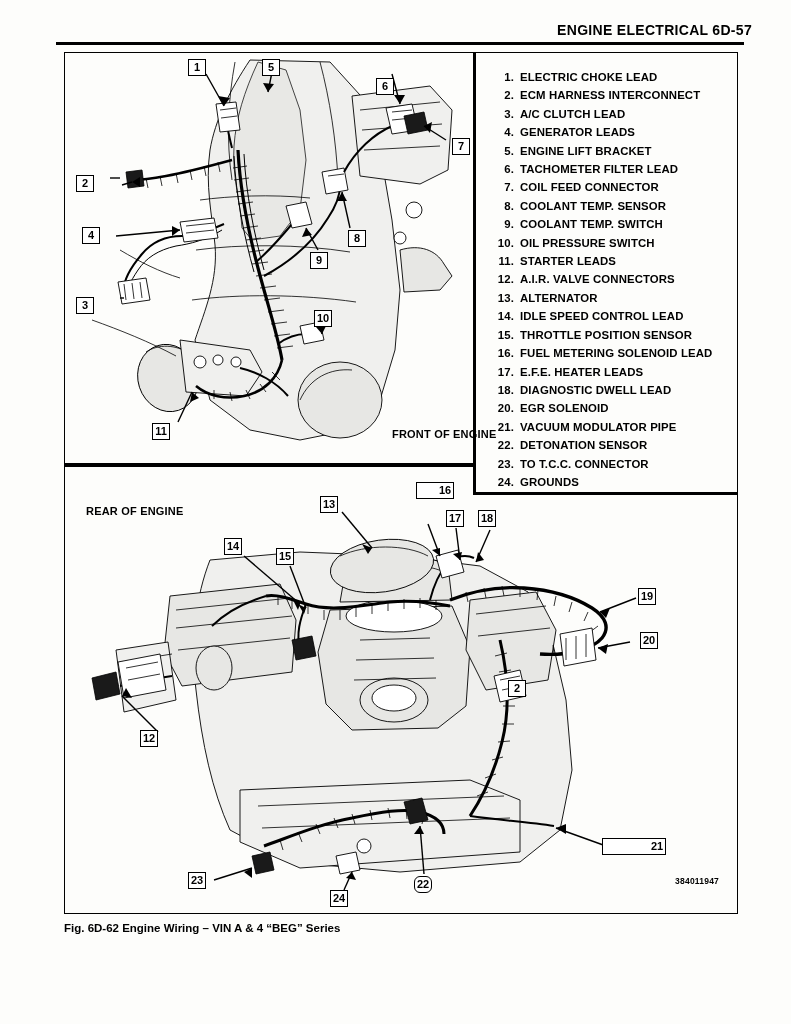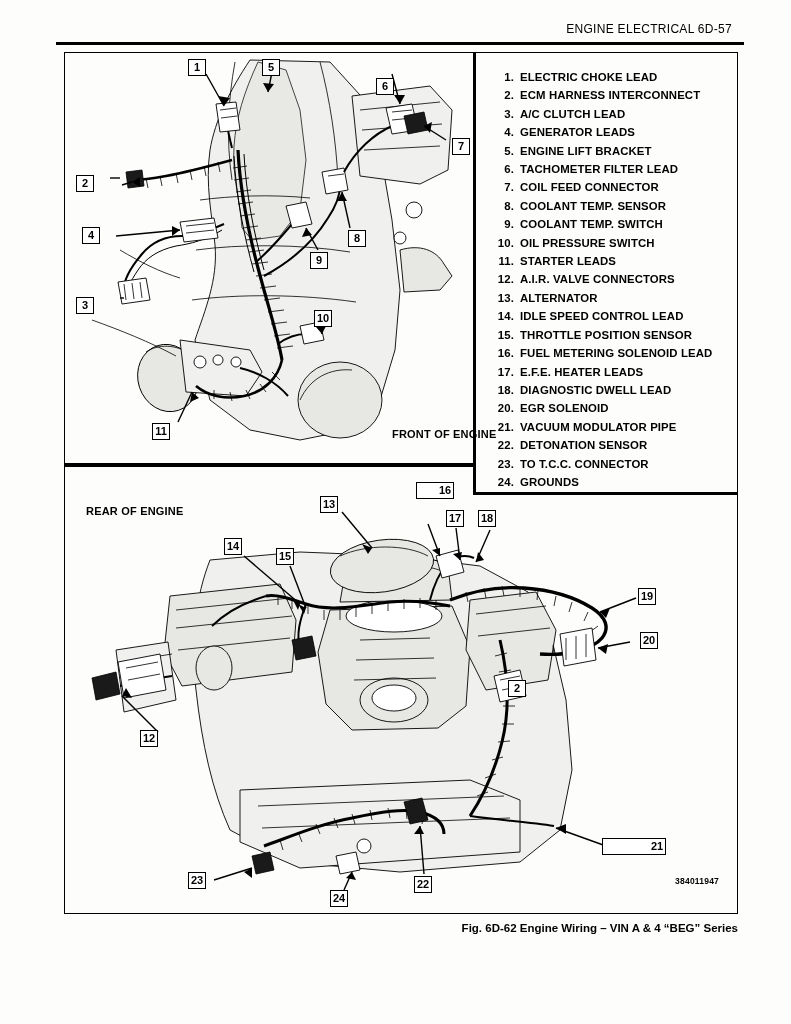--- a/index.html
+++ b/index.html
@@ -17,26 +17,26 @@
   }
   .page {
     position: absolute;
     left: 0; top: 0;
     width: 791px; height: 1024px;
     background: #fdfdfb;
   }
   
   .header {
     position: absolute;
-    left: 44px;
+    left: 64px;
     top: 22px;
     width: 688px;
     text-align: right;
-    font-size: 12px;
-    font-weight: normal;
+    font-size: 14px;
+    font-weight: bold;
     letter-spacing: 0.3px;
   }
   .header-rule {
     position: absolute;
     left: 56px;
     top: 42px;
     width: 688px;
     height: 3px;
     background: #000;
   }
@@ -123,21 +123,21 @@
     top: 876px;
     font-size: 8.5px;
     font-weight: bold;
     letter-spacing: 0.2px;
   }
   .caption {
     position: absolute;
     left: 64px;
     top: 922px;
     width: 674px;
-    text-align: right;
+    text-align: left;
     font-size: 11.5px;
     font-weight: bold;
   }
   
   svg.art {
     position: absolute;
     left: 0; top: 0;
     width: 791px; height: 1024px;
     pointer-events: none;
   }
@@ -571,21 +571,21 @@
 
   <div class="callout" style="left:320px; top:496px;">13</div>
   <div class="callout" style="left:224px; top:538px;text-align:center;">14</div>
   <div class="callout" style="left:276px; top:548px;">15</div>
   <div class="callout" style="left:416px; top:482px;padding-left:22px;">16</div>
   <div class="callout" style="left:446px; top:510px;">17</div>
   <div class="callout" style="left:478px; top:510px;">18</div>
   <div class="callout" style="left:638px; top:588px;">19</div>
   <div class="callout" style="left:640px; top:632px;">20</div>
   <div class="callout" style="left:602px; top:838px;padding-left:48px;">21</div>
-  <div class="callout" style="left:414px; top:876px;">22</div>
+  <div class="callout" style="left:414px; top:876px;border-radius:6px;">22</div>
   <div class="callout" style="left:188px; top:872px;">23</div>
   <div class="callout" style="left:330px; top:890px;">24</div>
   <div class="callout" style="left:140px; top:730px;">12</div>
   <div class="callout" style="left:508px; top:680px;">2</div>
 
   <div class="part-no">384011947</div>
   <div class="caption">Fig. 6D-62 Engine Wiring – VIN A &amp; 4 “BEG” Series</div>
 </div>
 
 </body></html>

